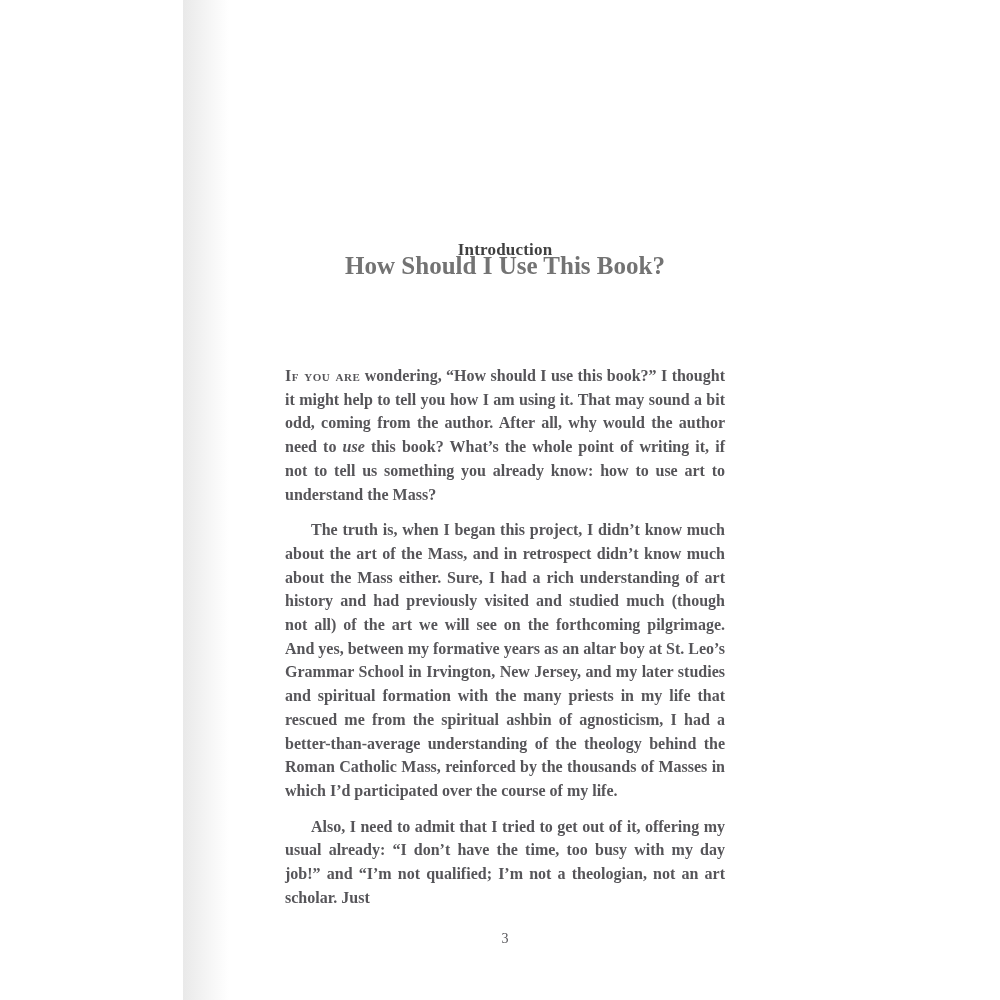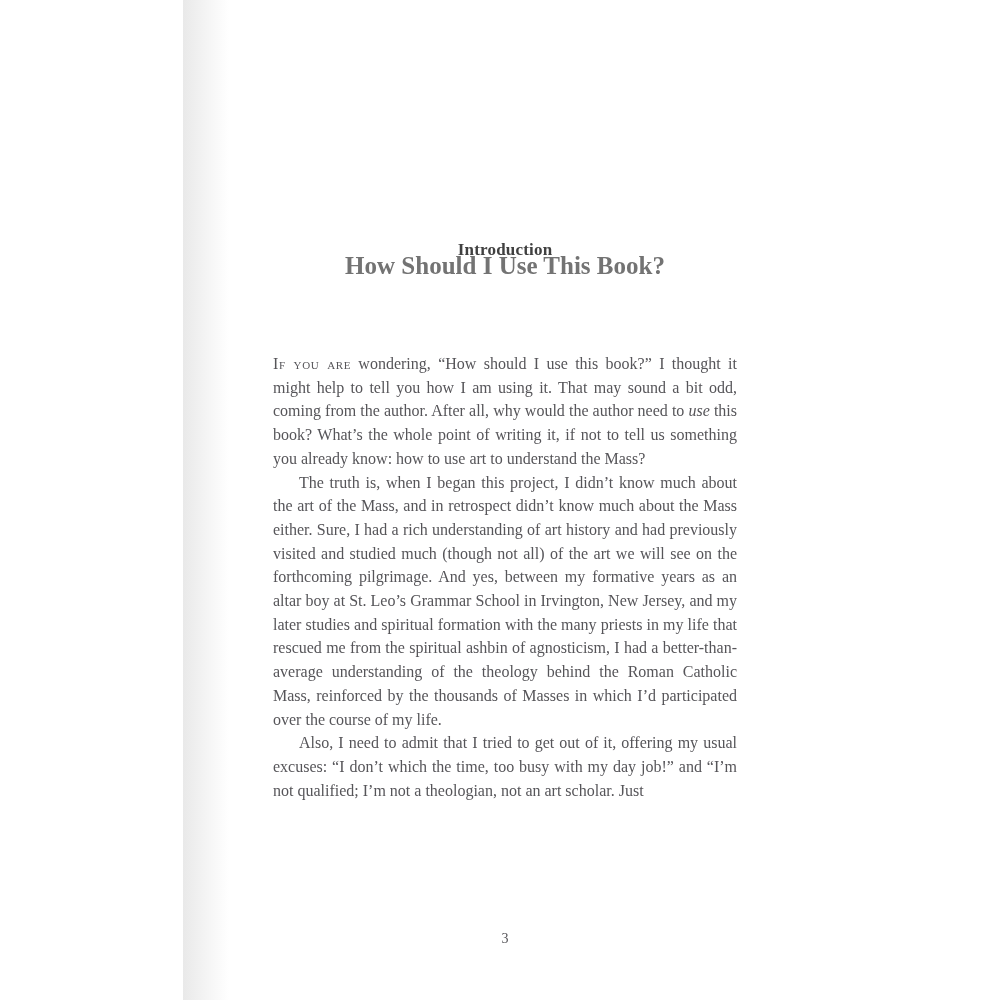--- a/index.html
+++ b/index.html
@@ -50,22 +50,23 @@
     left: 273px;
     top: 352px;
     width: 464px;
     font-size: 16px;
     line-height: 23.7px;
     color: #565559;
     text-align: justify;
     hyphens: auto;
   }
   .body-text p {
-    margin: 0;
+    margin: 12px;
     padding: 0;
+    font-weight: bold;
   }
   .body-text p.indent {
     text-indent: 26px;
   }
   .smallcaps {
     font-variant: small-caps;
     letter-spacing: 0.6px;
   }
   .body-text em {
     font-style: italic;
@@ -90,18 +91,18 @@
   <div class="kicker">Introduction</div>
 
   <h1 class="title">How Should I Use This Book?</h1>
 
   <div class="body-text">
     <p class="para"><span class="smallcaps">If you are</span><span> wondering, “How should I use this book?” I thought it might help to tell you how I am using it. That may sound a bit odd, coming from the author. After all, why would the author need to </span><em>use</em><span> this book? What’s the whole point of writing it, if not to tell us something you already know: how to use art to understand the Mass?</span></p>
 
     <p class="para indent">The truth is, when I began this project, I didn’t know much about the art of the Mass, and in retrospect didn’t know much about the Mass either. Sure, I had a rich understanding of art history and had previously visited and studied much (though not all) of the art we will see on the forthcoming pilgrimage. And yes, between my formative years as an altar boy at St. Leo’s Grammar School in Irvington, New Jersey, and my later studies and spiritual formation with the many priests in my life that rescued me from the spiritual ashbin of agnosticism, I had a better-than-average understanding of the theology behind the Roman Catholic Mass, reinforced by the thousands of Masses in which I’d participated over the course of my life.</p>
 
 
-    <p class="para indent">Also, I need to admit that I tried to get out of it, offering my usual excuses: “I don’t which the time, too busy with my day job!” and “I’m not qualified; I’m not a theologian, not an art scholar. Just</p>
+    <p class="para indent">Also, I need to admit that I tried to get out of it, offering my usual already: “I don’t have the time, too busy with my day job!” and “I’m not qualified; I’m not a theologian, not an art scholar. Just</p>
   </div>
 
   <div class="folio">3</div>
 
 </div>
 
 </body></html>

